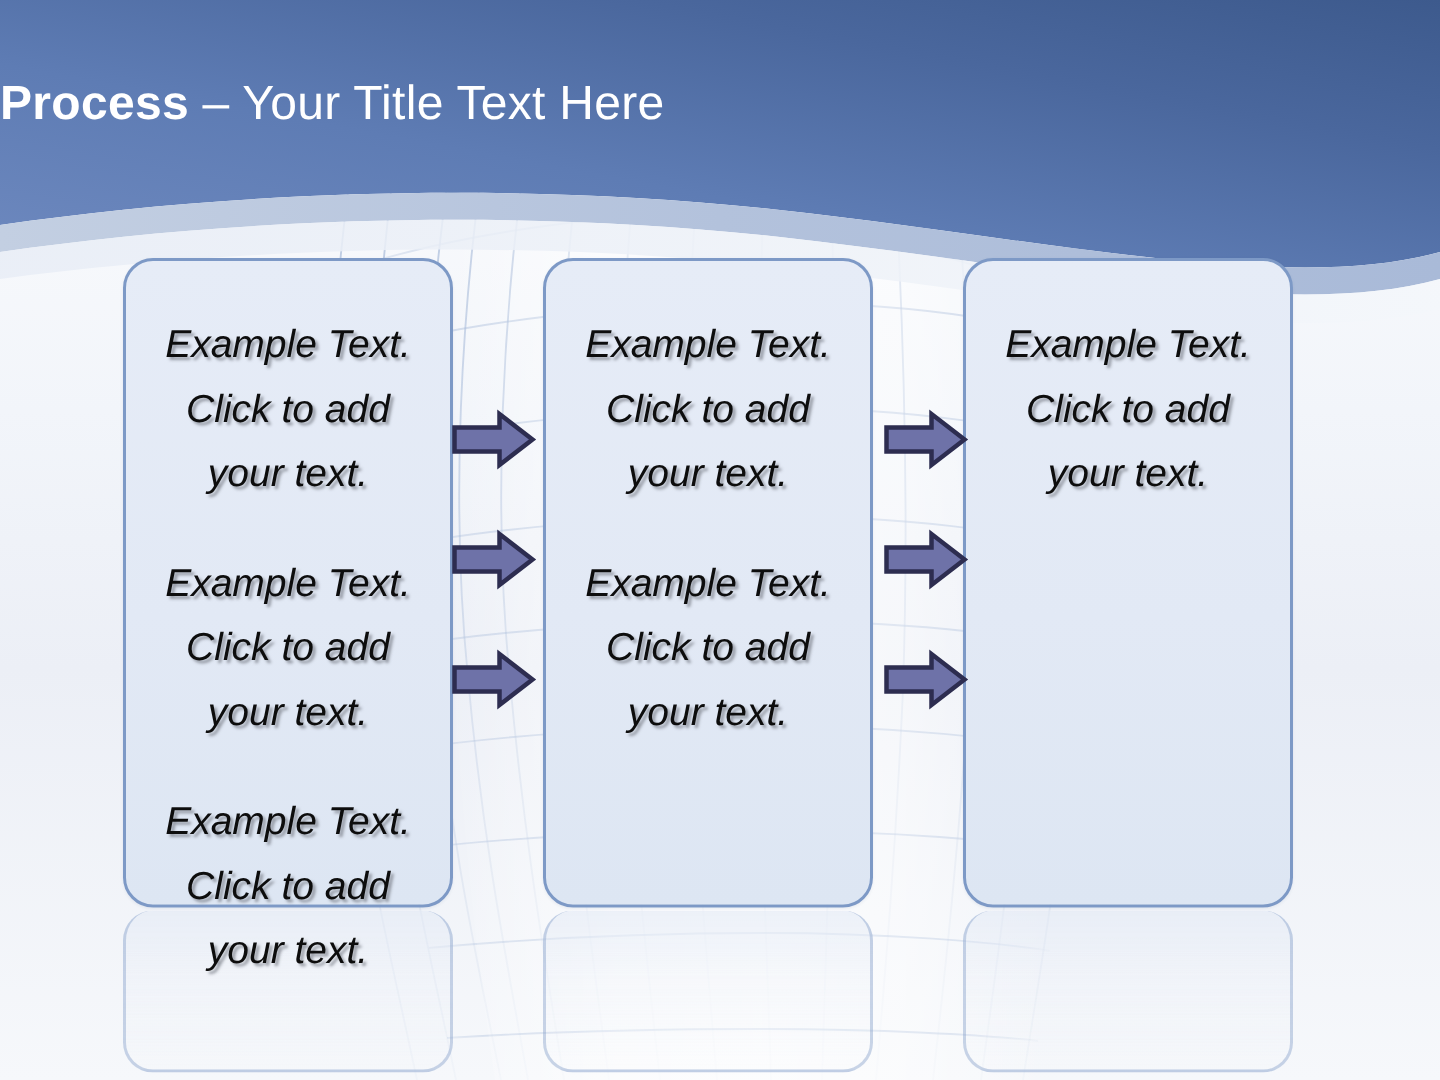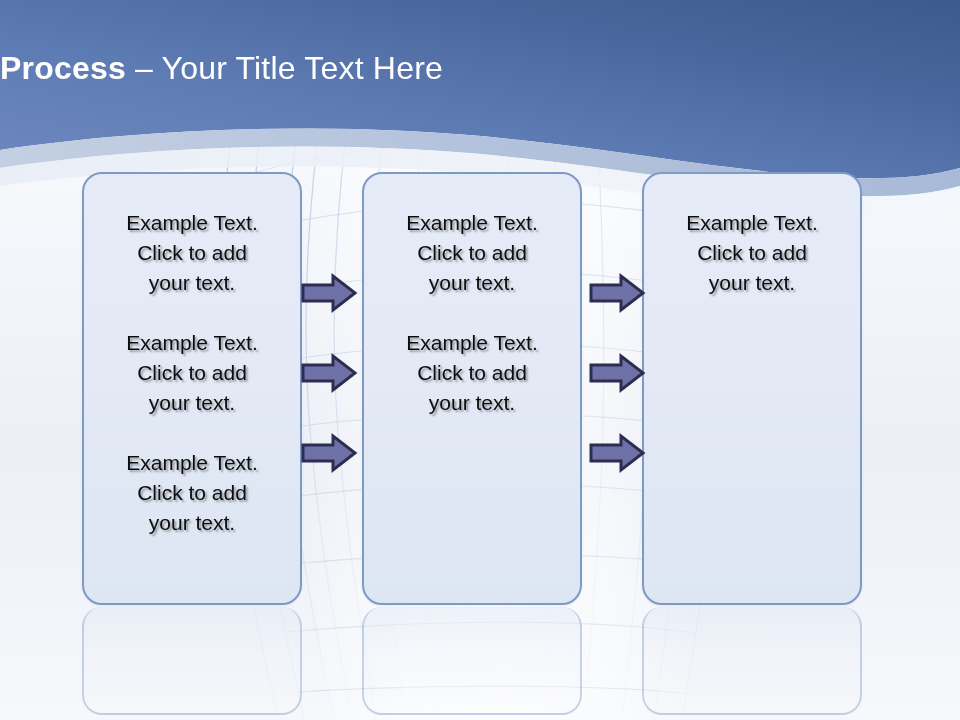--- a/index.html
+++ b/index.html
@@ -46,22 +46,23 @@
     z-index:4;
     box-shadow:0 1px 2px rgba(90,110,150,.10);
   }
   .pbox-inner {
     position:absolute;
     left:0; right:0; top:0;
     padding-top:34px;
     text-align:center;
   }
   .blk {
-    font-size:21px;
-    line-height:30px;
+    font-style:italic;
+    font-size:26px;
+    line-height:43px;
     color:#0d0d0d;
     text-shadow:2px 2px 2px rgba(120,125,135,.72);
     margin-bottom:30px;
     padding:0 14px;
     white-space:pre-line;
   }
   .blk:last-child { margin-bottom:0; }
 
   
   .refl {

